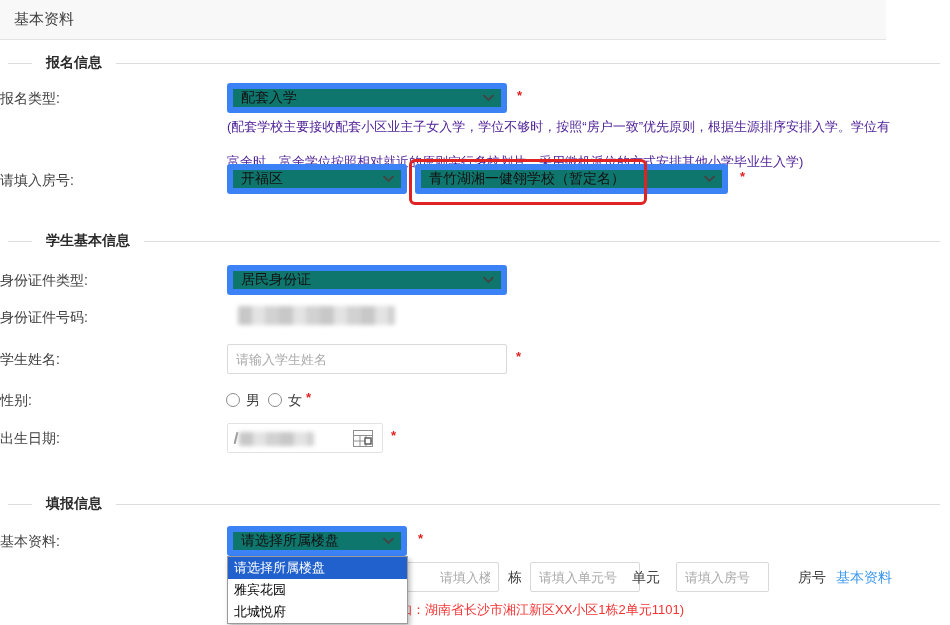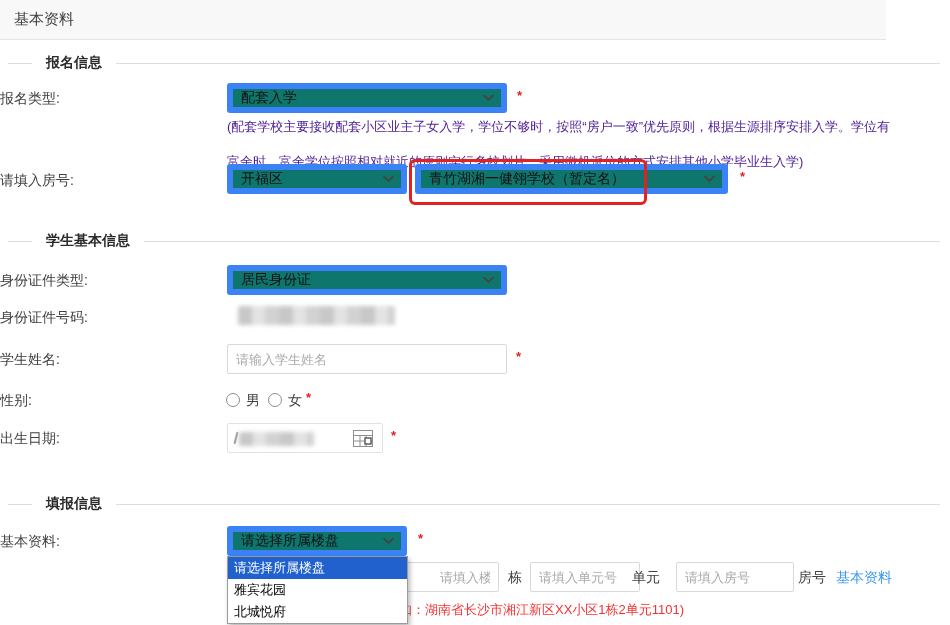--- a/index.html
+++ b/index.html
@@ -158,21 +158,21 @@
           <path d="M1 1 L5.5 5.5 L10 1" stroke="#444" stroke-width="1.8" fill="none" stroke-linecap="round"></path>
         </svg>
     </span>
   </div>
   <span class="req" style="left:418px;top:531px;">*</span>
 
   <input class="txt-input" style="left: 407px; top: 562px; width: 92px; padding-left: 32px;" type="text" placeholder="请填入楼栋号">
   <span class="inline-lbl" style="left:508px;top:569px;">栋</span>
   <input class="txt-input" style="left: 530px; top: 562px; width: 110px;" type="text" placeholder="请填入单元号">
   <span class="inline-lbl" style="left:632px;top:569px;">单元</span>
-  <input class="txt-input" style="left: 676px; top: 562px; width: 118px;" type="text" placeholder="请填入房号">
+  <input class="txt-input" style="left: 676px; top: 562px; width: 93px;" type="text" placeholder="请填入房号">
   <span class="inline-lbl" style="left:798px;top:569px;">房号</span>
   <a class="link" style="left:836px;top:569px;">基本资料</a>
 
   <div class="example">如：湖南省长沙市湘江新区XX小区1栋2单元1101)</div>
 
   <div class="dropdown-list">
     <div class="dd-item active">请选择所属楼盘</div>
     <div class="dd-item">雅宾花园</div>
     <div class="dd-item">北城悦府</div>
   </div>

